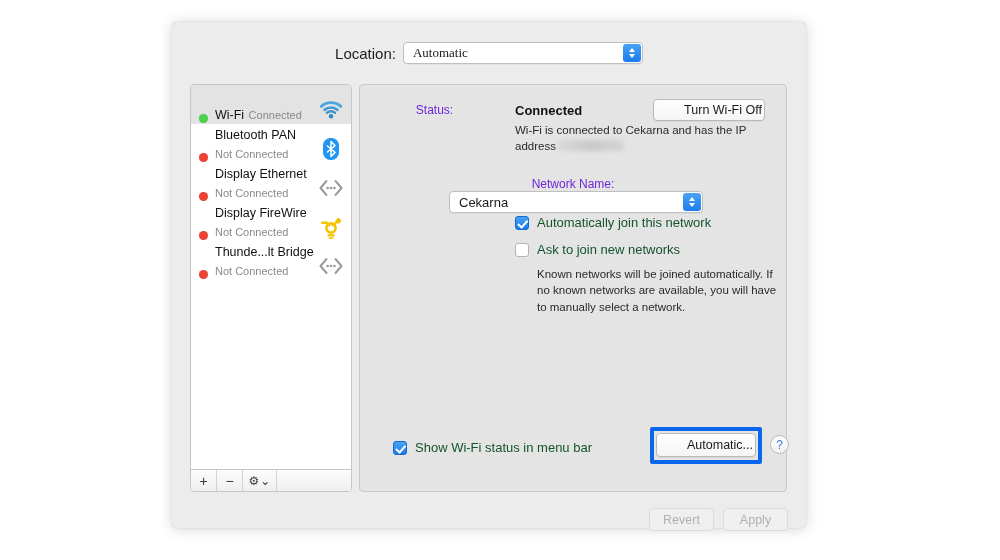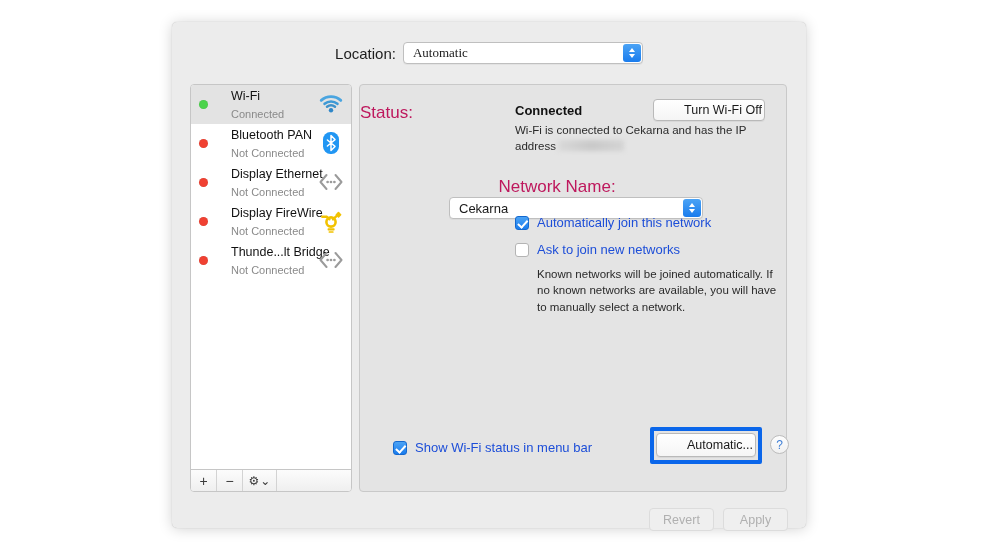--- a/index.html
+++ b/index.html
@@ -91,24 +91,23 @@
     overflow: hidden;
     display: flex;
     flex-direction: column;
   }
   .service-list { flex: 1; overflow: hidden; }
 
   .service {
     position: relative;
     height: 39px;
     display: flex;
-    align-items: center;
+    align-items: flex-end;
     padding: 0 6px 0 8px;
     border-bottom: 1px solid transparent;
-    gap: 16px;
   }
   .service.selected { background: #e3e3e3; }
 
   .dot {
     width: 9px; height: 9px;
     border-radius: 50%;
     flex: 0 0 9px;
     margin-right: 7px;
   }
   .dot.green { background: #4cd34c; box-shadow: inset 0 0 1px rgba(0,0,0,.2); }
@@ -162,23 +161,23 @@
     width: 428px;
     height: 408px;
     background: #e4e4e4;
     border: 1px solid #c9c9c9;
     border-radius: 4px;
   }
 
   .row { position: absolute; display: flex; }
 
   .field-label {
-    font-size: 17px;
-    color: #be185d;
-    text-align: left;
+    font-size: 12px;
+    color: #6d28d9;
+    text-align: center;
   }
 
   
   #status-row { left: 0; top: 18px; width: 100%; }
   #status-label { width: 149px; }
   #status-value {
     font-size: 13px;
     font-weight: bold;
     color: #111;
     margin-left: 6px;
@@ -255,21 +254,21 @@
     left: 4px; top: 1px;
     width: 3.5px; height: 7.5px;
     border: solid #fff;
     border-width: 0 2px 2px 0;
     transform: rotate(42deg);
   }
   .cb.off {
     background: #ffffff;
     border: 1px solid #b4b4b4;
   }
-  .cb-label { font-size: 13px; color: #1d4ed8; }
+  .cb-label { font-size: 13px; color: #14532d; }
 
   #auto-join-row { top: 130px; }
   #ask-join-row  { top: 157px; }
 
   #known-note {
     position: absolute;
     left: 177px;
     top: 181px;
     width: 240px;
     font-size: 11.5px;

